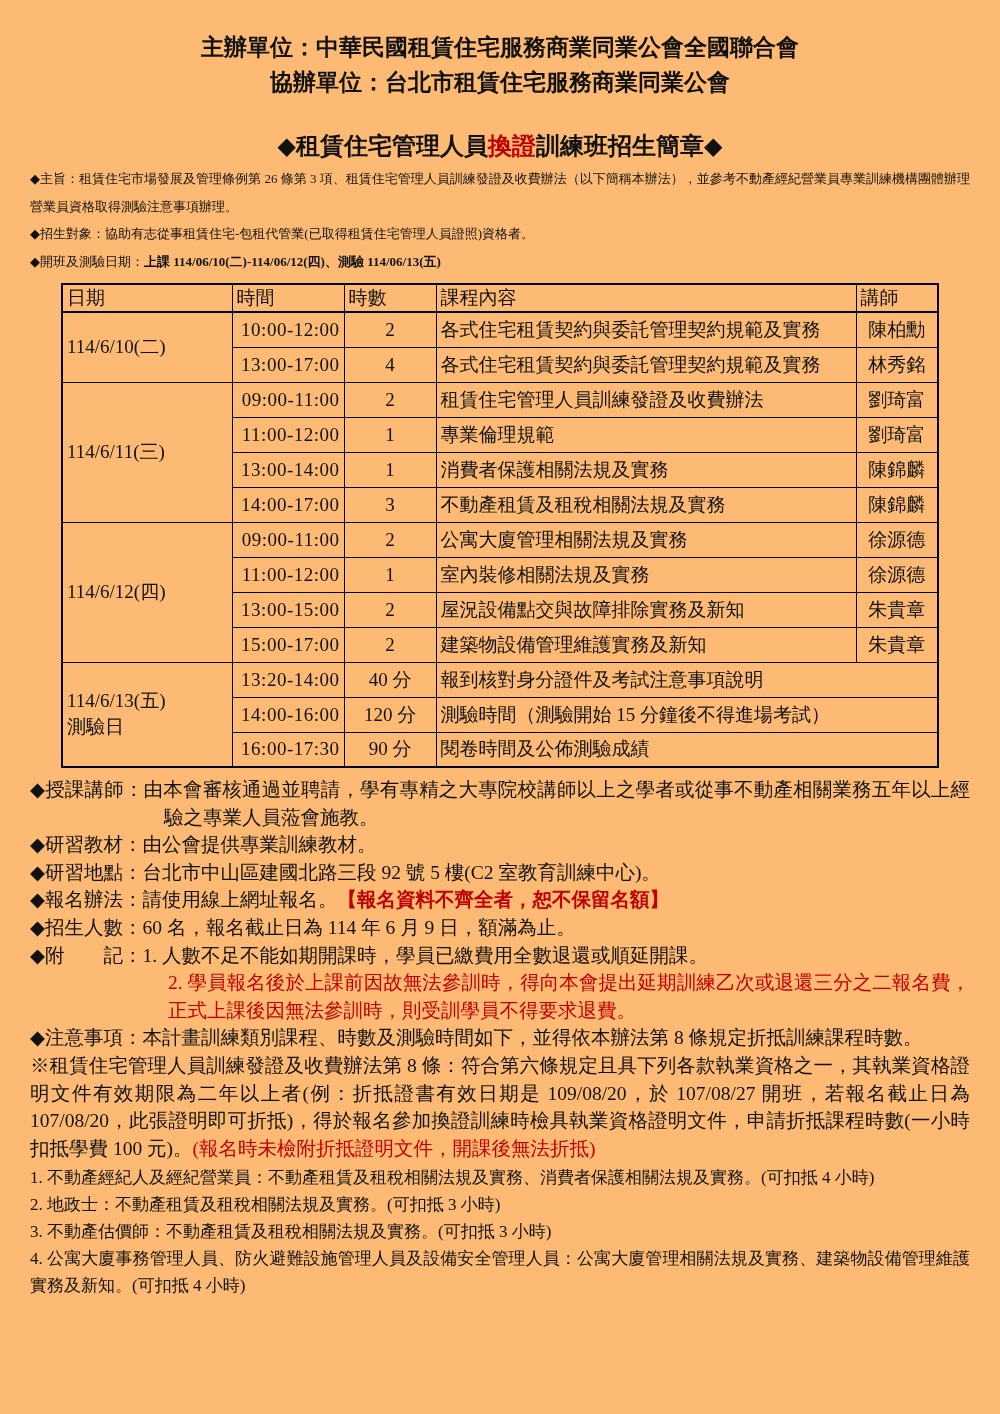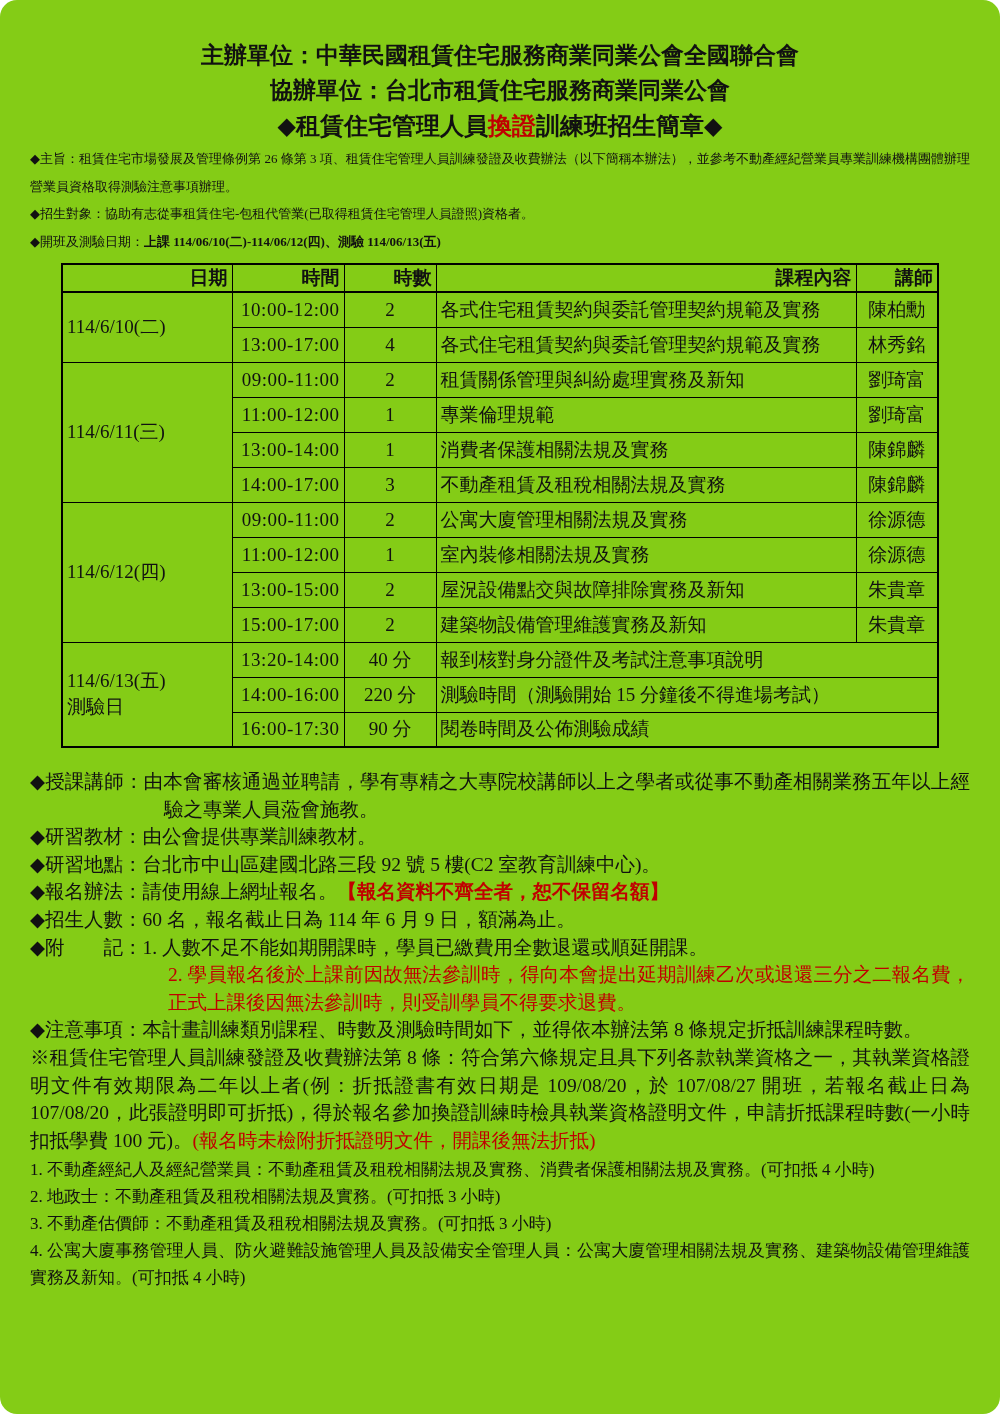--- a/index.html
+++ b/index.html
@@ -2,39 +2,39 @@
 <html><head>
 <meta charset="utf-8">
 <style>
   * { margin: 0; padding: 0; box-sizing: border-box; }
   html, body { background: #fff; }
   .page {
     position: relative;
     width: 1000px;
     height: 1414px;
     margin: 0 auto;
-    background: #84cc16;
+    background: #fdba74;
     color: #111;
     font-family: "Liberation Serif", "DejaVu Serif", serif;
-    padding: 38px 30px 0 30px;
+    padding: 30px 30px 0 30px;
     overflow: hidden;
-    border-radius: 17px;
   }
   
   .org-line {
     text-align: center;
     font-size: 23px;
     font-weight: 700;
     line-height: 35px;
   }
   .doc-title {
     text-align: center;
     font-size: 24px;
     font-weight: 700;
     line-height: 37px;
+    margin-top: 28px;
   }
   .red { color: #c00000; }
   
   .para {
     font-size: 13px;
     line-height: 27.5px;
     text-align: justify;
   }
   .bold { font-weight: 700; }
   
@@ -45,33 +45,33 @@
     border: 2px solid #000;
     table-layout: fixed;
     font-size: 19px;
   }
   table.schedule th, table.schedule td {
     border: 1px solid #000;
     padding: 0 4px;
     overflow: hidden;
   }
   table.schedule th {
-    font-weight: 700;
-    text-align: right;
+    font-weight: 400;
+    text-align: left;
     height: 20px;
     border-bottom: 2px solid #000;
   }
   table.schedule td { height: 35px; }
   td.c-date { text-align: left; }
   td.c-time { text-align: right; letter-spacing: 0.5px; }
   td.c-hours { text-align: center; }
   td.c-content { text-align: left; padding-left: 12px; }
   td.c-teacher { text-align: center; }
   
-  .details { margin-top: 20px; }
+  .details { margin-top: 8px; }
   .d-line {
     font-size: 19.5px;
     line-height: 27.6px;
     text-align: justify;
   }
   .hang {
     padding-left: 134px;
     text-indent: -134px;
   }
   .hl { background: #d9d9d9; }
@@ -137,21 +137,21 @@
         <td class="c-time">13:00-17:00</td>
         <td class="c-hours">4</td>
         <td class="c-content">各式住宅租賃契約與委託管理契約規範及實務</td>
         <td class="c-teacher">林秀銘</td>
       </tr>
 
       <tr>
         <td class="c-date" rowspan="4">114/6/11(三)</td>
         <td class="c-time">09:00-11:00</td>
         <td class="c-hours">2</td>
-        <td class="c-content">租賃關係管理與糾紛處理實務及新知</td>
+        <td class="c-content">租賃住宅管理人員訓練發證及收費辦法</td>
         <td class="c-teacher">劉琦富</td>
       </tr>
       <tr>
         <td class="c-time">11:00-12:00</td>
         <td class="c-hours">1</td>
         <td class="c-content">專業倫理規範</td>
         <td class="c-teacher">劉琦富</td>
       </tr>
       <tr>
         <td class="c-time">13:00-14:00</td>
@@ -196,21 +196,21 @@
         <td class="c-date" rowspan="3">
           <div>114/6/13(五)</div>
           <div>測驗日</div>
         </td>
         <td class="c-time">13:20-14:00</td>
         <td class="c-hours">40 分</td>
         <td class="c-content" colspan="2">報到核對身分證件及考試注意事項說明</td>
       </tr>
       <tr>
         <td class="c-time">14:00-16:00</td>
-        <td class="c-hours">220 分</td>
+        <td class="c-hours">120 分</td>
         <td class="c-content" colspan="2">測驗時間（測驗開始 15 分鐘後不得進場考試）</td>
       </tr>
       <tr>
         <td class="c-time">16:00-17:30</td>
         <td class="c-hours">90 分</td>
         <td class="c-content" colspan="2">閱卷時間及公佈測驗成績</td>
       </tr>
     </tbody>
   </table>
 

